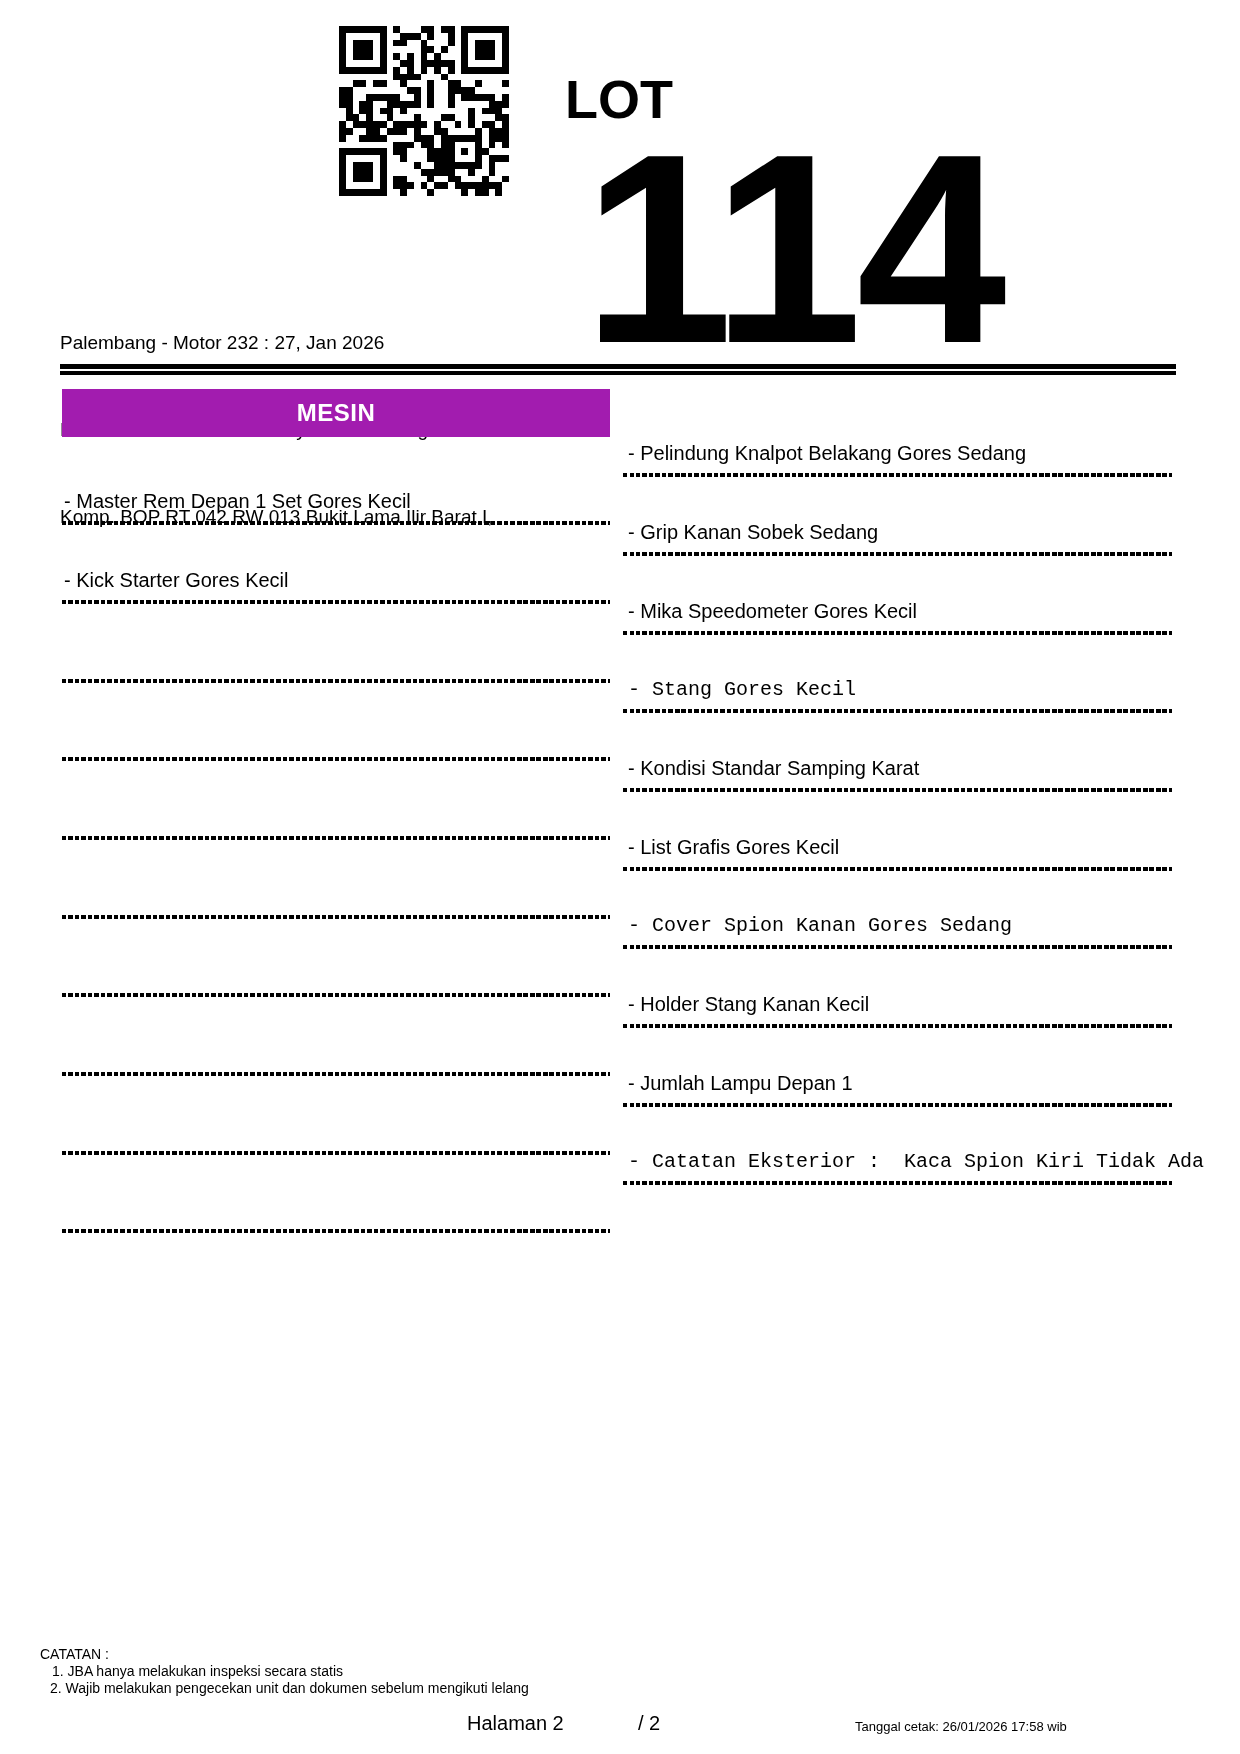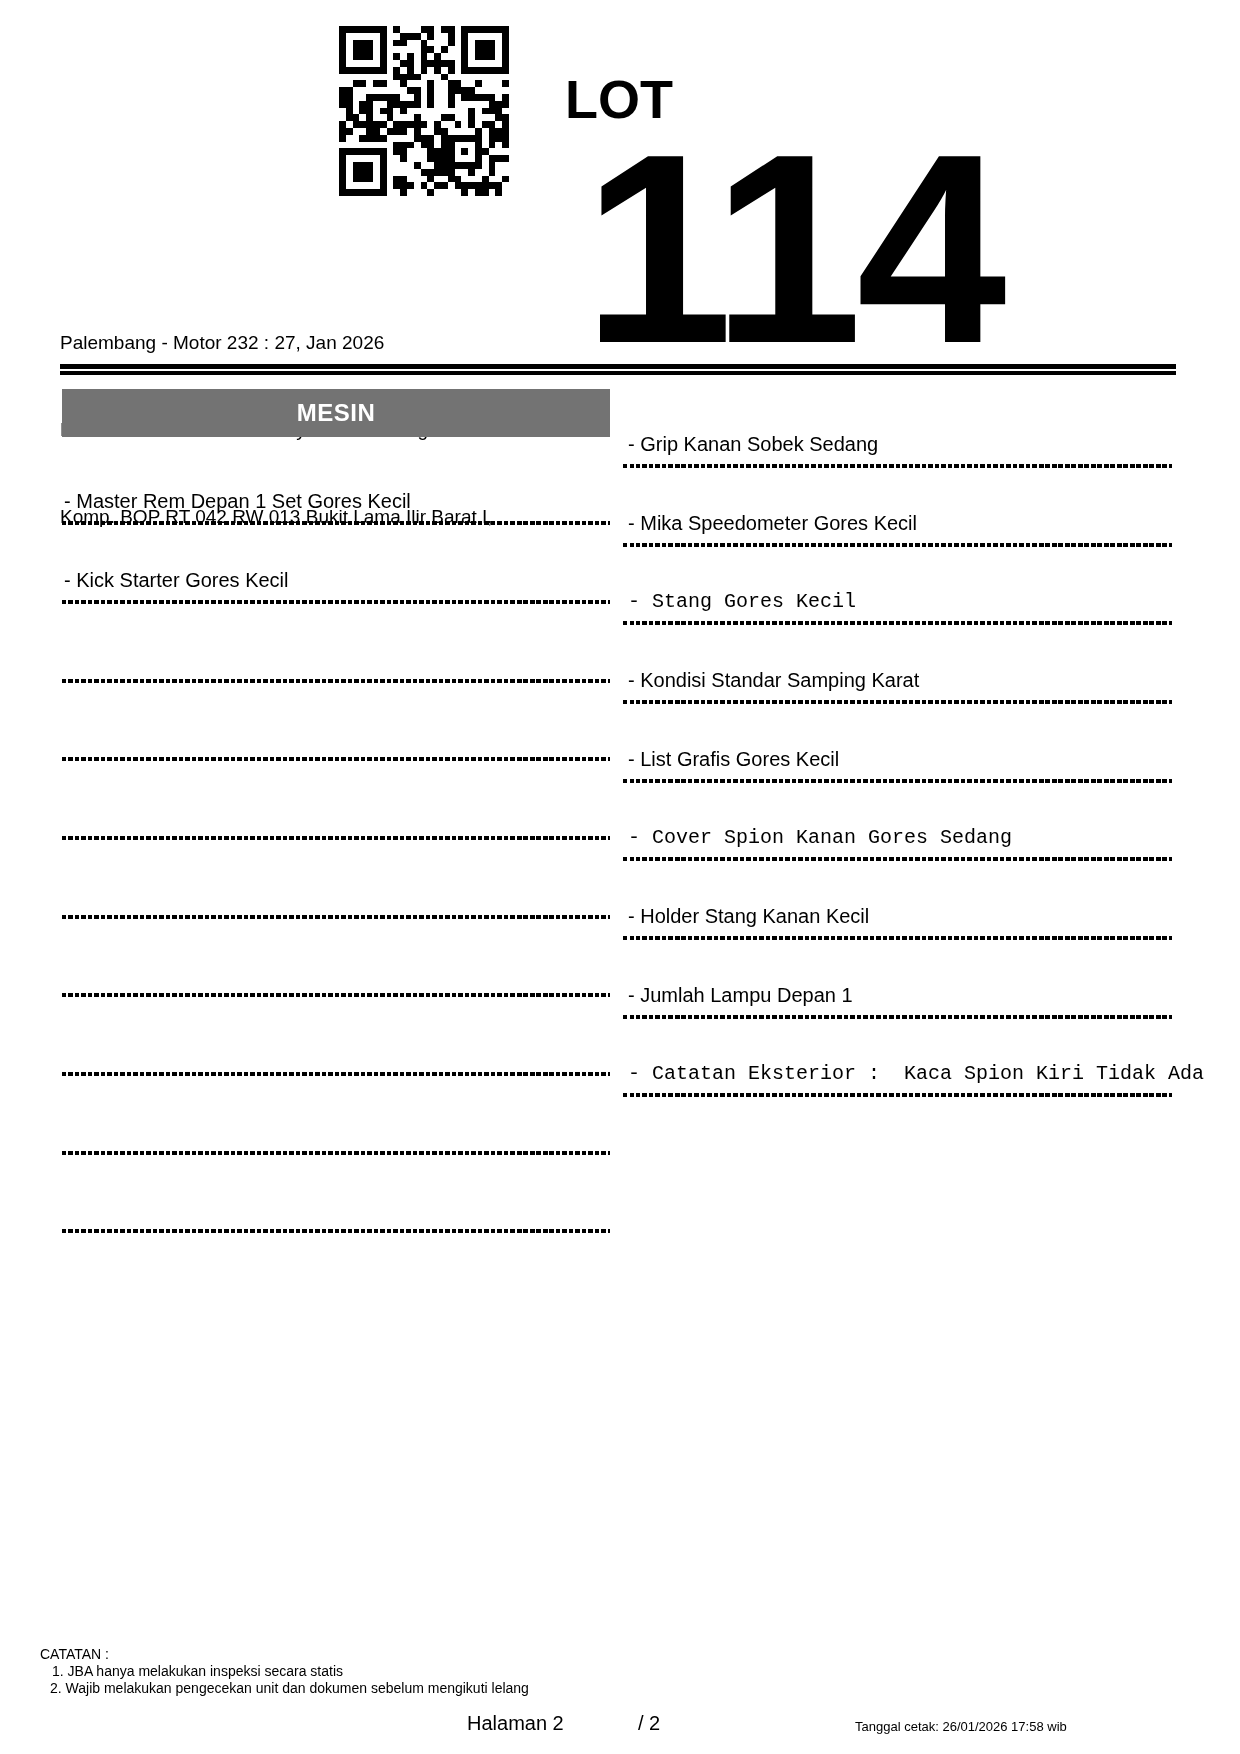--- a/index.html
+++ b/index.html
@@ -17,21 +17,21 @@
   .qr{left:339px;top:26px;width:170px;height:170px;}
   .lot-label{left:565px;top:72px;font-size:54px;font-weight:bold;line-height:1;}
   .lot-number{left:583px;top:114px;font-size:270px;font-weight:bold;line-height:1;letter-spacing:-6px;}
   .address{left:60px;top:270px;font-size:19px;line-height:29px;white-space:pre;}
   .double-rule{left:60px;top:364px;width:1116px;height:11px;
     border-top:5px solid #000;border-bottom:4px solid #000;box-sizing:border-box;}
   
   .col{top:389px;}
   .col-left{left:62px;width:548px;}
   .col-right{left:623px;width:549px;}
-  .col-header{height:48px;background:#737373;color:#fff;font-size:24px;font-weight:bold;
+  .col-header{height:48px;background:#a21caf;color:#fff;font-size:24px;font-weight:bold;
     display:flex;align-items:center;justify-content:center;letter-spacing:0.5px;}
   .row{
     box-sizing:border-box;
     display:flex;align-items:flex-end;
     padding:0 2px 13px 2px;
     background-image:repeating-linear-gradient(90deg,#000 0 4.5px,transparent 4.5px 6.5px);
     background-size:100% 4px;
     background-position:0 100%;
     background-repeat:no-repeat;
     margin-top:32px;
@@ -418,20 +418,23 @@
       </div>
     <div class="row hB">
         <span class="item-text"></span>
       </div>
     <div class="row hC">
         <span class="item-text"></span>
       </div>
   </div>
 
   <div class="abs col col-right">
+    <div class="row hA">
+        <span class="item-text">- Pelindung Knalpot Belakang Gores Sedang</span>
+      </div>
     <div class="row hB">
         <span class="item-text">- Grip Kanan Sobek Sedang</span>
       </div>
     <div class="row hB">
         <span class="item-text">- Mika Speedometer Gores Kecil</span>
       </div>
     <div class="row hC">
         <span class="item-text">- Stang Gores Kecil</span>
       </div>
     <div class="row hB">

